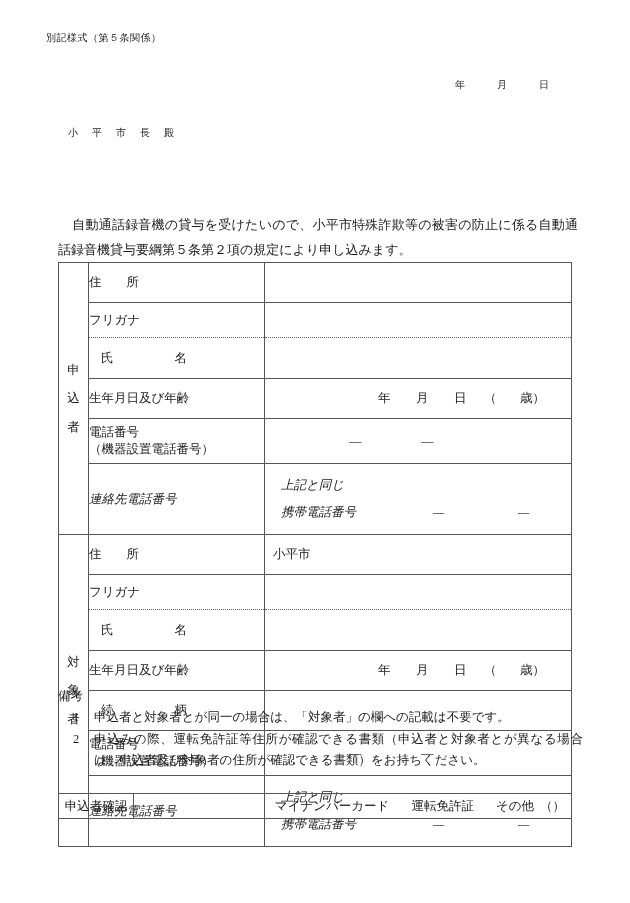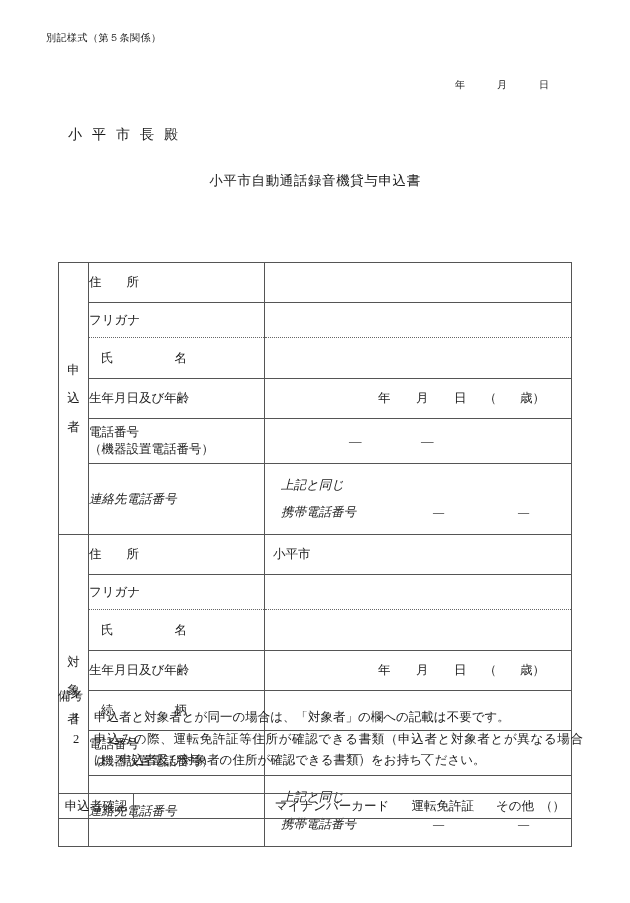--- a/index.html
+++ b/index.html
@@ -41,21 +41,21 @@
     white-space: nowrap;
   }
   .date-line span { display: inline-block; }
   .date-line .g-year { width: 42px; }
   .date-line .g-month { width: 42px; }
 
   .recipient {
     position: absolute;
     left: 68px;
     top: 126px;
-    font-size: 14px;
+    font-size: 10px;
     white-space: nowrap;
   }
   .recipient span {
     display: inline-block;
     width: 24px;
   }
   .recipient span.last { width: auto; }
 
   .doc-title {
     position: absolute;
@@ -235,22 +235,22 @@
   <div class="form-id">別記様式（第５条関係）</div>
 
   <div class="date-line">
     <span class="g-year">年</span><span class="g-month">月</span><span>日</span>
   </div>
 
   <div class="recipient">
     <span>小</span><span>平</span><span>市</span><span>長</span><span class="last">殿</span>
   </div>
 
-  <div class="doc-title">小平市自動通話録音機貸与申込書</div>
-
+
+  <div class="lead"><span class="indent"></span><span>自動通話録音機の貸与を受けたいので、小平市特殊詐欺等の被害の防止に係る自動通話録音機貸与要綱第５条第２項の規定により申し込みます。</span></div>
 
   <table class="main-table">
     <colgroup>
       <col style="width:30px">
         <col style="width:176px">
         <col>
     </colgroup>
     <tbody>
 
       <tr>

